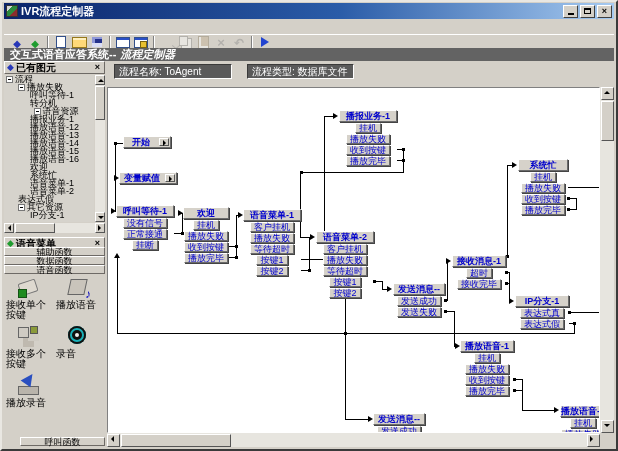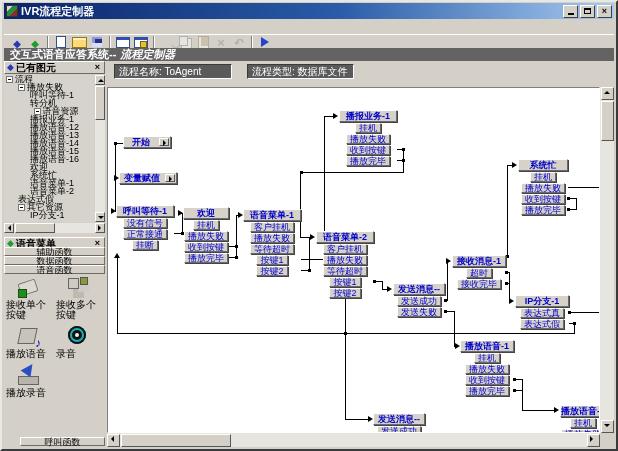--- a/index.html
+++ b/index.html
@@ -262,26 +262,26 @@
     </div>
     <div class="cat" style="top:186px">辅助函数</div>
     <div class="cat" style="top:195px">数据函数</div>
     <div class="cat" style="top:204px">语音函数</div>
     <div class="tools">
         <div class="tool">
           <div class="tool-ic k-hand"></div>
           <span class="tl">接收单个按键</span>
         </div>
         <div class="tool">
+          <div class="tool-ic k-pvoice"></div>
+          <span class="tl">播放语音</span>
+        </div>
+        <div class="tool">
           <div class="tool-ic k-keys"></div>
           <span class="tl">接收多个按键</span>
-        </div>
-        <div class="tool">
-          <div class="tool-ic k-pvoice"></div>
-          <span class="tl">播放语音</span>
         </div>
         <div class="tool">
           <div class="tool-ic k-record"></div>
           <span class="tl">录音</span>
         </div>
         <div class="tool">
           <div class="tool-ic k-precord"></div>
           <span class="tl">播放录音</span>
         </div>
       </div>

